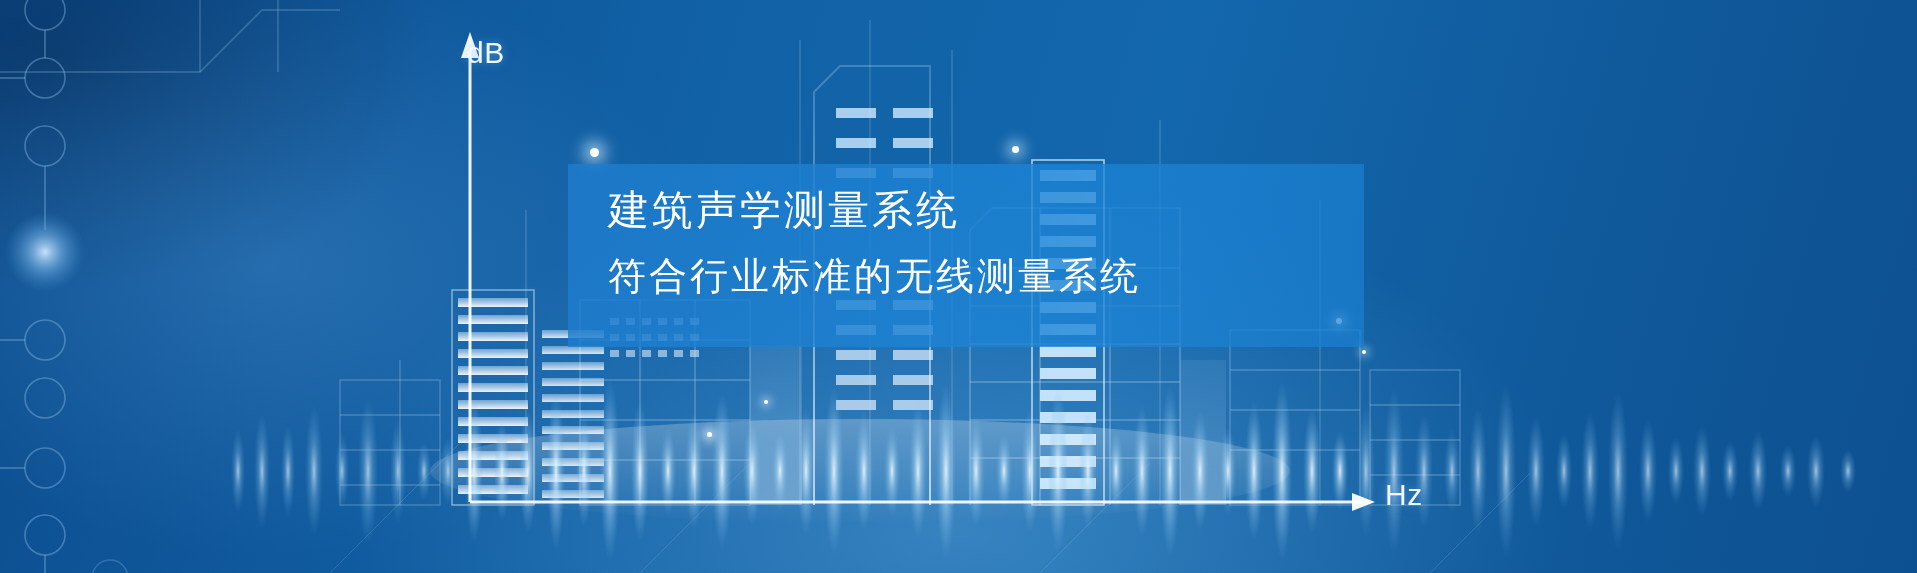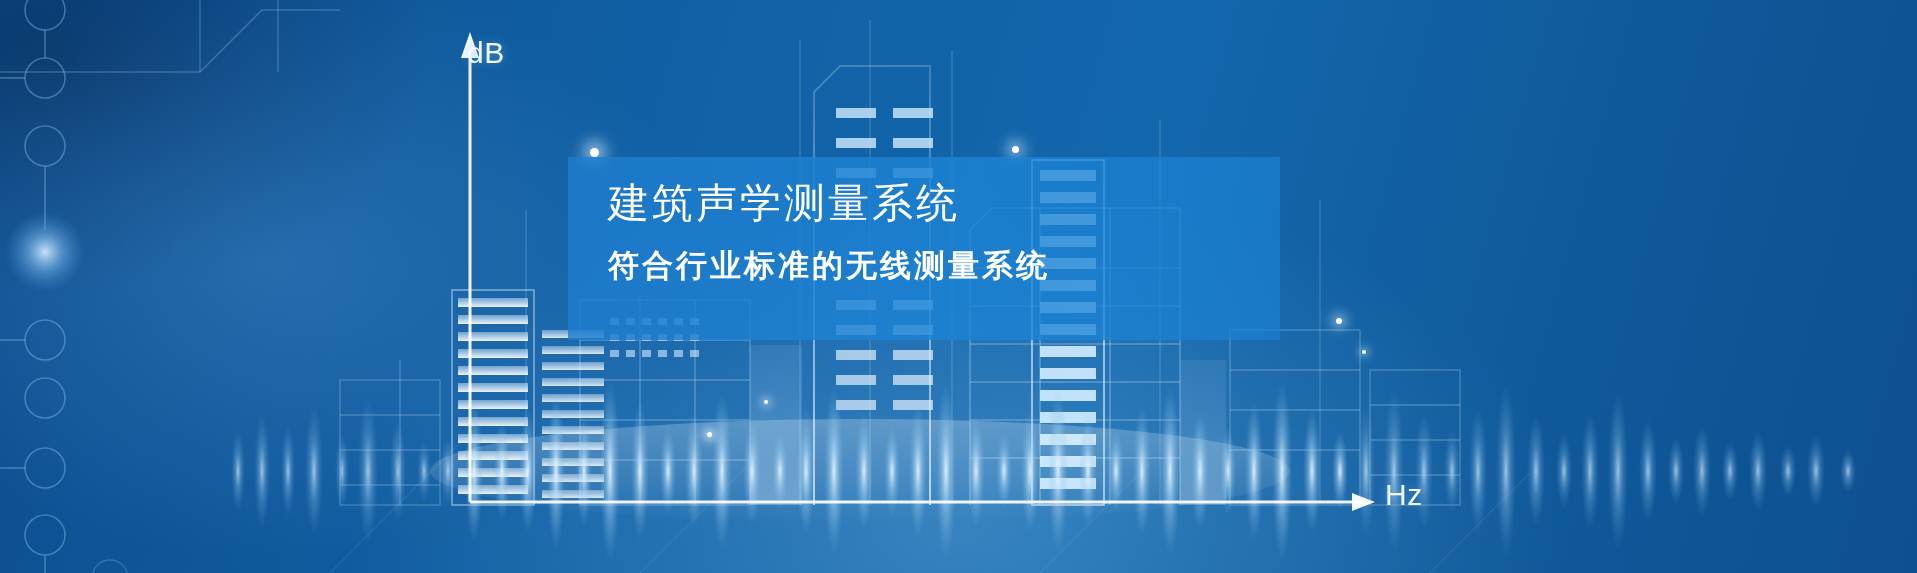--- a/index.html
+++ b/index.html
@@ -35,30 +35,30 @@
     text-shadow:0 0 10px rgba(120,190,255,0.55);
   }
   #db-label{left:467px;top:36px;}
   #hz-label{left:1385px;top:478px;}
 
   
   .dot{position:absolute;border-radius:50%;background:#ffffff;pointer-events:none;}
 
   
   #panel{
-    position:absolute;left:568px;top:157px;width:712px;height:183px;
+    position:absolute;left:568px;top:164px;width:796px;height:183px;
     background:linear-gradient(100deg,rgba(30,125,205,0.82) 0%,rgba(28,132,214,0.80) 55%,rgba(26,128,210,0.70) 100%);
     padding:26px 0 0 40px;
   }
   #panel .line{
     color:#ffffff;white-space:nowrap;
     font-family:"Liberation Sans","DejaVu Sans",sans-serif;
   }
   #title-main{font-size:41px;letter-spacing:3px;line-height:1.0;margin-bottom:26px;font-weight:400;}
-  #title-sub{font-size:31px;letter-spacing:3px;line-height:1.0;font-weight:700;}
+  #title-sub{font-size:38px;letter-spacing:3px;line-height:1.0;font-weight:400;}
 </style>
 </head>
 <body>
 
 <div id="banner">
 
   <div class="circuit">
     <svg width="420" height="573" viewBox="0 0 420 573">
       <defs>
         <radialGradient id="nodeGlow" cx="50%" cy="50%" r="50%">

